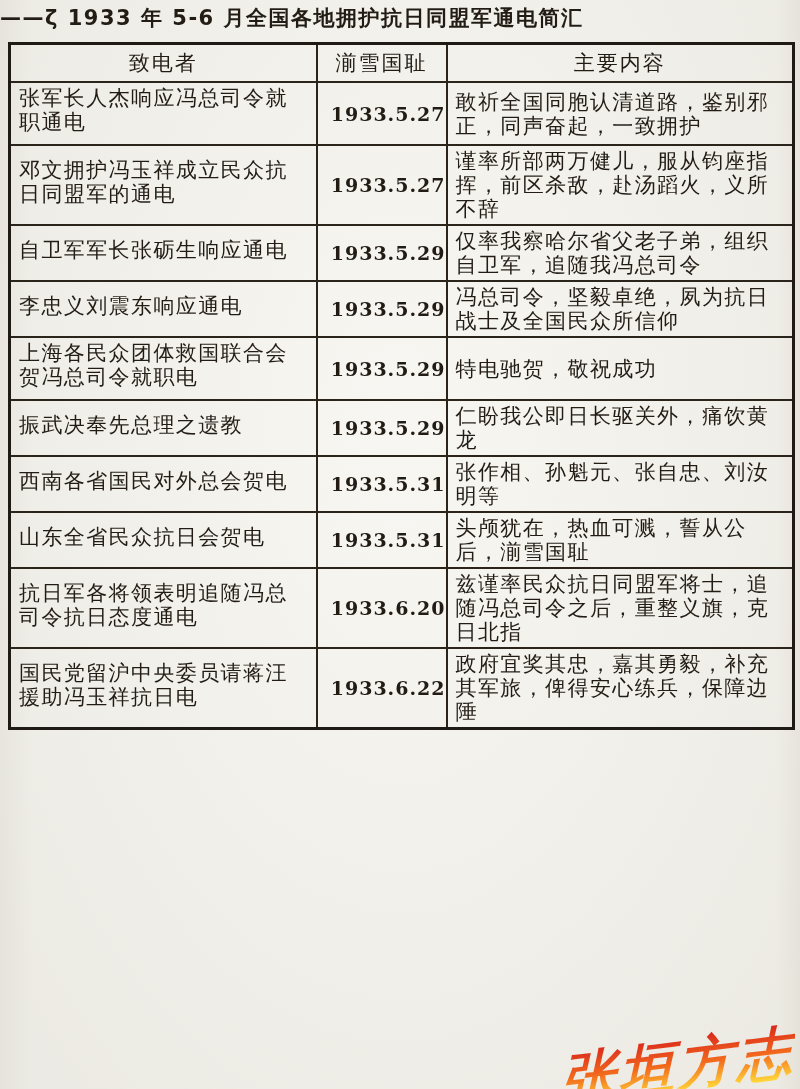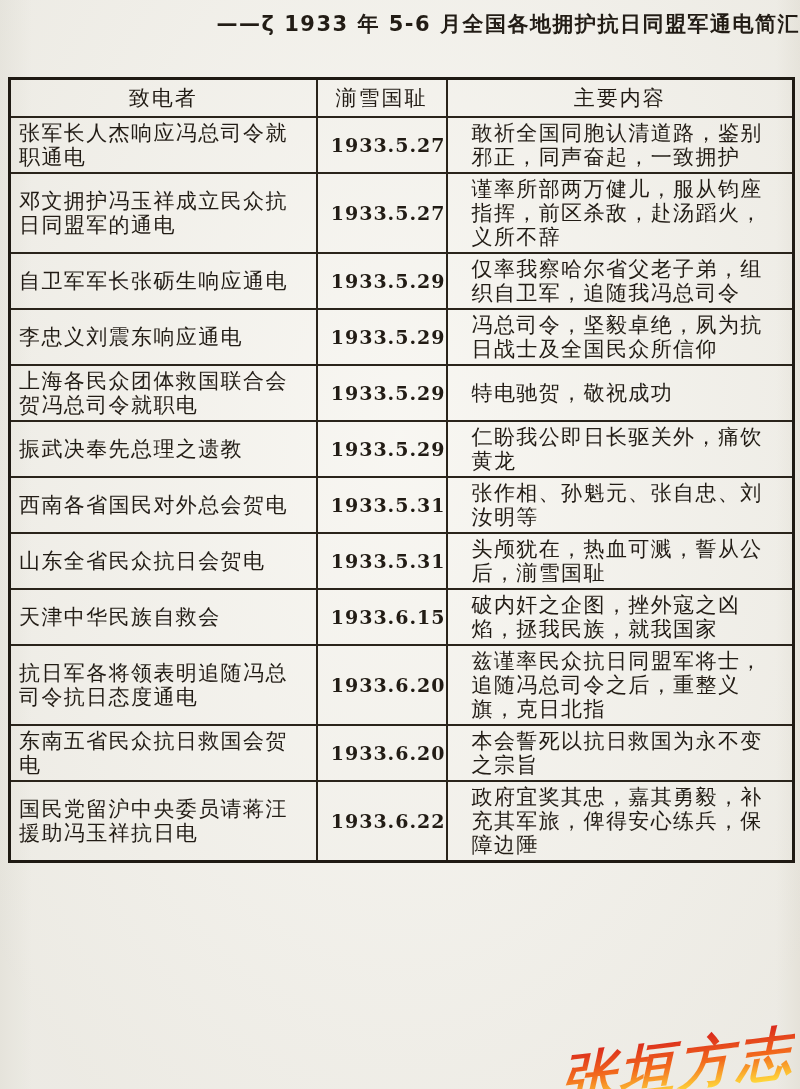--- a/index.html
+++ b/index.html
@@ -17,39 +17,38 @@
   }
   .page {
     position: absolute;
     inset: 0;
     background:
       radial-gradient(ellipse at 50% 40%, rgba(255,255,255,0.35), rgba(0,0,0,0.03) 90%),
       linear-gradient(90deg, #eceae2 0%, #f4f2eb 4%, #f4f2eb 97%, #ece9e0 100%);
   }
   .title {
     position: absolute;
-    top: 10px;
+    top: 4px;
     left: 0;
     width: 100%;
-    text-align: right;
+    text-align: left;
     font-size: 21px;
     font-weight: 700;
     letter-spacing: 1.5px;
     white-space: nowrap;
   }
   table.doc {
     position: absolute;
     left: 8px;
     top: 42px;
     width: 784px;
     border-collapse: collapse;
     table-layout: fixed;
     border: 3px solid #1f1a13;
     background: transparent;
-    margin-top: 35px;
   }
   col.c-sender  { width: 307px; }
   col.c-date    { width: 130px; }
   col.c-content { width: 347px; }
   th, td {
     border: 2px solid #2a241b;
   }
   th {
     height: 32px;
     font-weight: 400;
@@ -59,22 +58,22 @@
     vertical-align: middle;
     padding: 2px 0;
   }
   td {
     font-size: 21px;
     line-height: 24px;
     letter-spacing: 1.4px;
     vertical-align: middle;
     word-break: break-all;
   }
-  td.sender  { padding: 3px 6px 3px 8px; }
-  td.content { padding: 3px 24px; }
+  td.sender  { padding: 3px 6px 10px 8px; }
+  td.content { padding: 3px 8px; }
   td.date {
     font-family: "DejaVu Serif", serif;
     font-size: 19px;
     letter-spacing: 1px;
     text-align: right;
     padding: 3px 0;
     word-break: normal;
     white-space: nowrap;
     font-weight: bold;
   }
@@ -164,37 +163,27 @@
 
         <tr>
           <td class="sender">山东全省民众抗日会贺电</td>
           <td class="date">1933.5.31</td>
           <td class="content">头颅犹在，热血可溅，誓从公后，湔雪国耻</td>
         </tr>
 
 
 
 
-        <tr>
-          <td class="sender">天津中华民族自救会</td>
-          <td class="date">1933.6.15</td>
-          <td class="content">破内奸之企图，挫外寇之凶焰，拯我民族，就我国家</td>
-        </tr>
 
         <tr>
           <td class="sender">抗日军各将领表明追随冯总司令抗日态度通电</td>
           <td class="date">1933.6.20</td>
           <td class="content">兹谨率民众抗日同盟军将士，追随冯总司令之后，重整义旗，克日北指</td>
         </tr>
 
-        <tr>
-          <td class="sender">东南五省民众抗日救国会贺电</td>
-          <td class="date">1933.6.20</td>
-          <td class="content">本会誓死以抗日救国为永不变之宗旨</td>
-        </tr>
 
 
         <tr>
           <td class="sender">国民党留沪中央委员请蒋汪援助冯玉祥抗日电</td>
           <td class="date">1933.6.22</td>
           <td class="content">政府宜奖其忠，嘉其勇毅，补充其军旅，俾得安心练兵，保障边陲</td>
         </tr>
       </tbody>
   </table>
 

